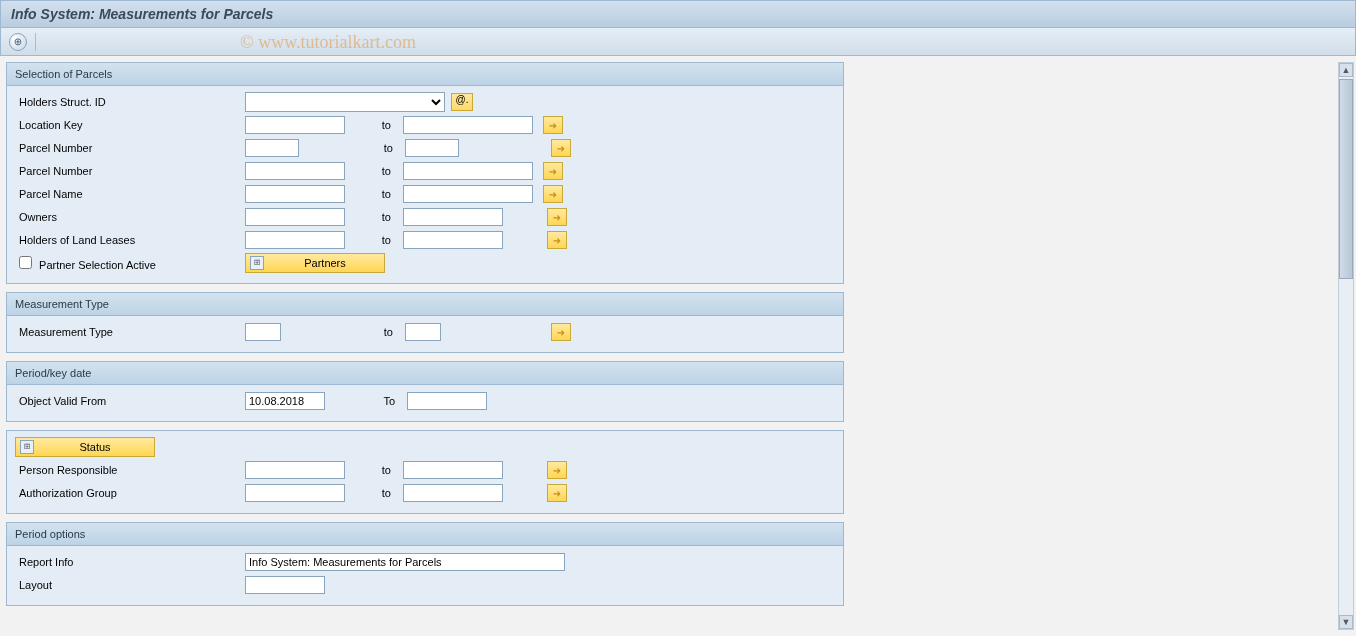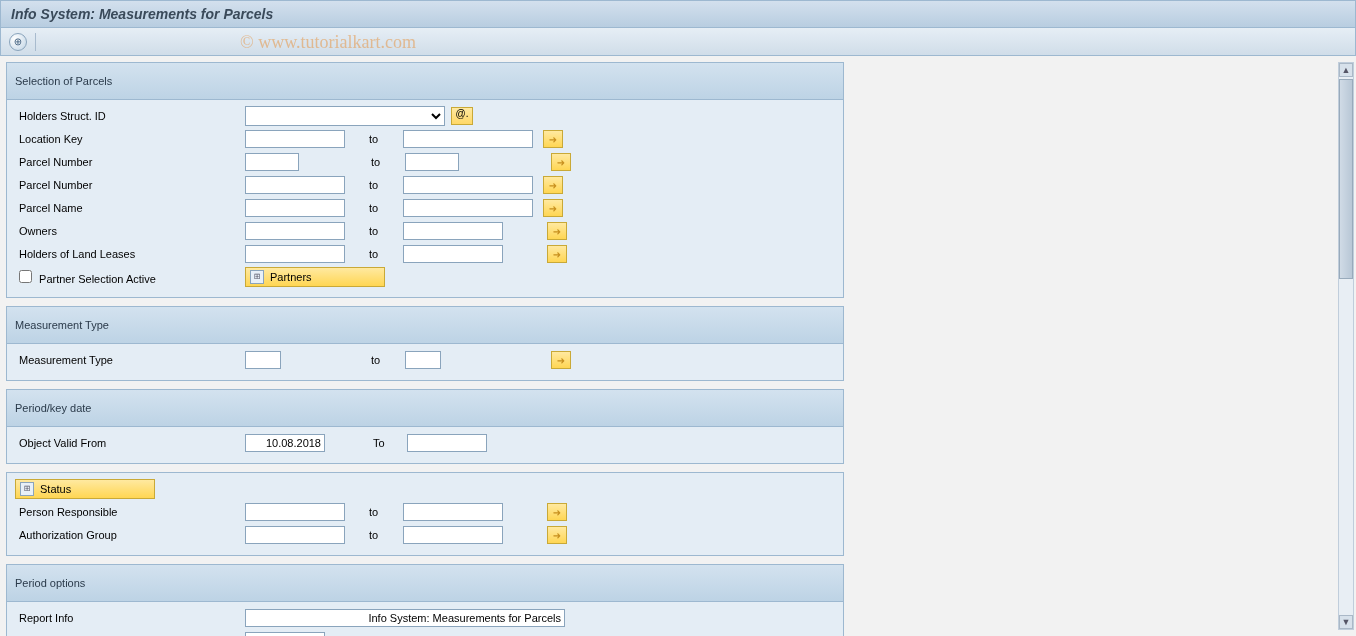--- a/index.html
+++ b/index.html
@@ -106,21 +106,21 @@
       background: linear-gradient(to right,#d0dbe6,#b8c7d6);
       border: 1px solid #98aabb;
     }
     .group {
       border: 1px solid #9db8d0;
       margin-bottom: 8px;
       background: #e4edf5;
     }
     .group-header {
       background: linear-gradient(to bottom, #d3e2ef, #bdd3e5);
-      padding: 12px 8px;
+      padding: 5px 8px;
       font-size: 11px;
       color: #2a3a4a;
       border-bottom: 1px solid #9db8d0;
     }
     .group-body {
       padding: 4px 8px 8px 8px;
     }
     .row {
       display: flex;
       align-items: center;
@@ -139,24 +139,23 @@
     input[type="text"].small { width: 54px; }
     input[type="text"].med   { width: 100px; }
     input[type="text"].wide  { width: 130px; }
     input[type="text"].full  { width: 320px; }
     input[type="text"], select {
       border: 1px solid #8aa4bc;
       background: #fff;
       font-size: 11px;
       padding: 1px 3px;
       height: 18px;
-      text-align: right;
     }
     select.dd { width: 200px; height:20px;}
-    .to-label { padding: 0 8px 0 20px; width: 50px; text-align: left; }
+    .to-label { padding: 0 8px 0 20px; width: 50px; text-align: right; }
     .mo-btn {
       width: 20px;
       height: 18px;
       background: linear-gradient(to bottom, #ffe9a0, #ffd653);
       border: 1px solid #c9a937;
       margin-left: 6px;
       display: inline-flex;
       align-items: center;
       justify-content: center;
       font-size: 10px;
@@ -177,21 +176,21 @@
     .partners-btn .pb-icon {
       width: 14px; height: 14px;
       border: 1px solid #8aa4bc;
       background: #e8f0f8;
       margin-right: 6px;
       font-size:8px;
       text-align:center;
       line-height:12px;
       color:#556;
     }
-    .partners-btn .pb-text { flex:1; text-align:left; }
+    .partners-btn .pb-text { flex:1; text-align:center; }
     .chk { margin-right: 4px; }
     .f-gap-short { width: 44px; }
     .multi-arrow {
       position: relative;
     }
     .multi-arrow::after{
       content:"➜";
       color:#c8901f;
     }
     .search-btn{

